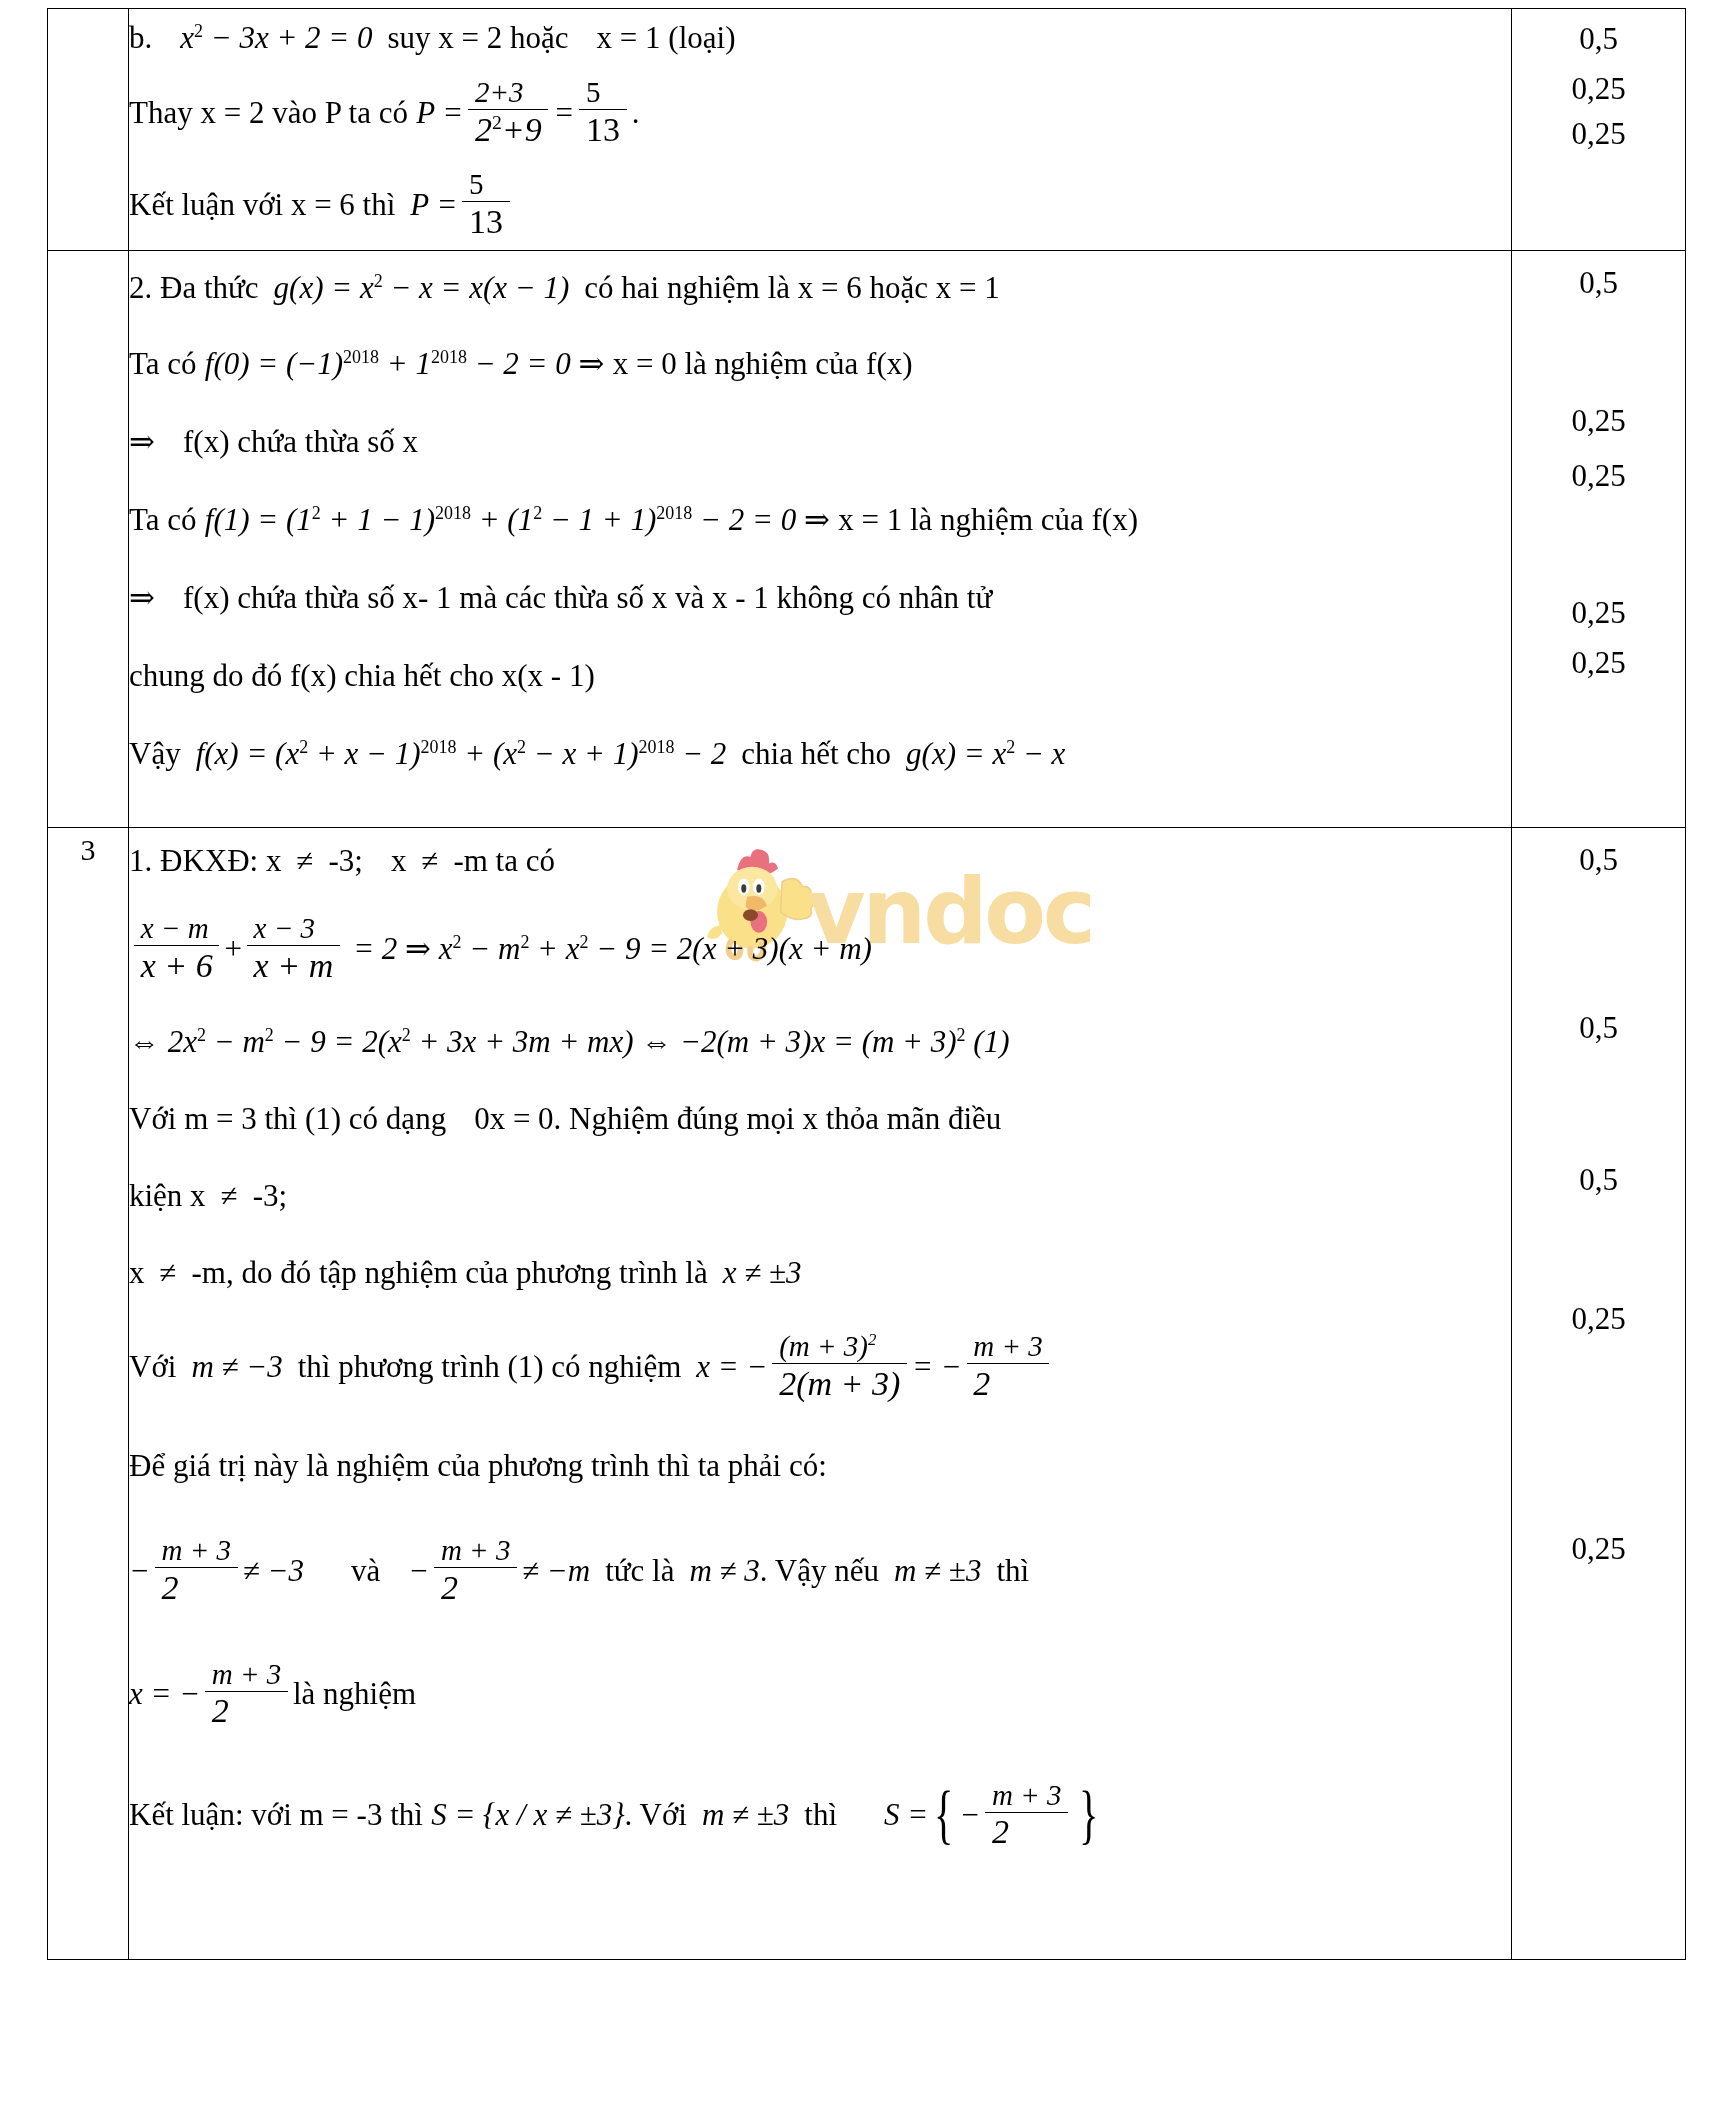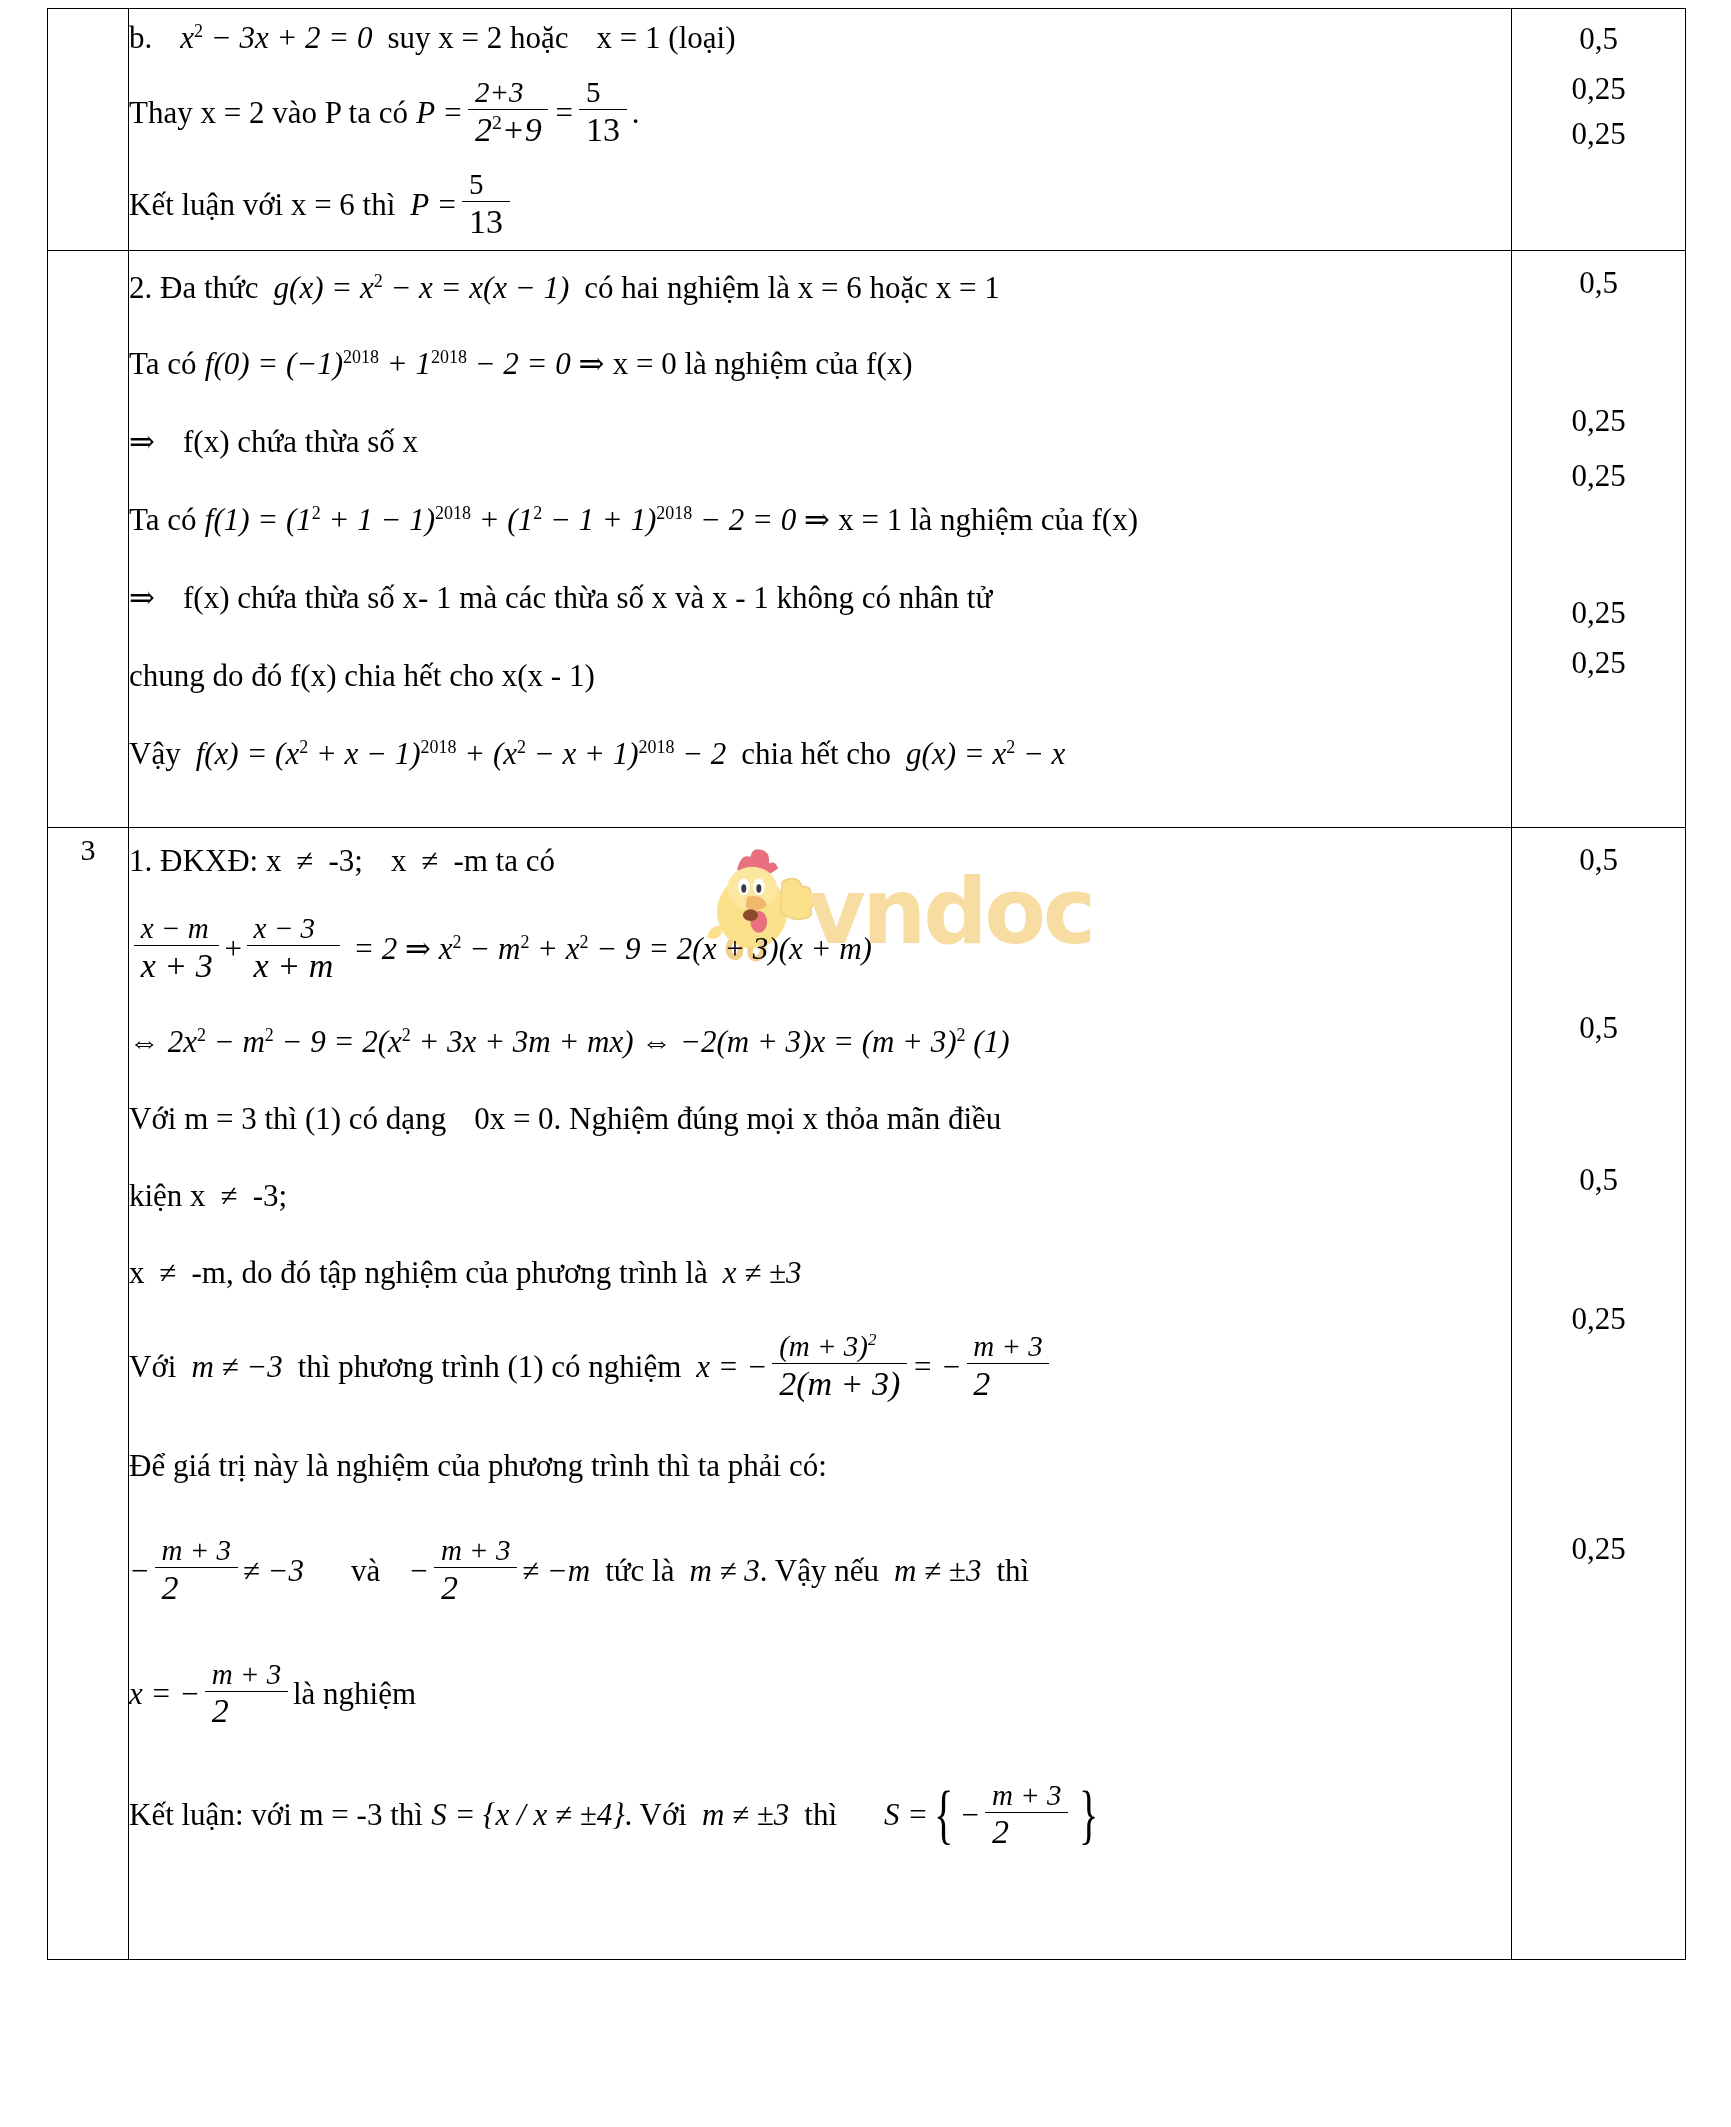--- a/index.html
+++ b/index.html
@@ -339,21 +339,21 @@
               <span class="mathup">x</span>
               <span class="sp sp-s"></span>
               <span class="mathup">≠</span>
               <span class="sp sp-s"></span>
               <span class="mathup">-m ta có</span>
             </div>
 
             <div class="line" style="height:110px">
               <span class="frac">
                 <span class="num">x − m</span>
-                <span class="den">x + 3</span>
+                <span class="den">x + 6</span>
               </span>
               <span class="mathup">+</span>
               <span class="frac">
                 <span class="num">x − 3</span>
                 <span class="den">x + m</span>
               </span>
               <span class="sp sp-xs"></span>
               <span class="mathit">= 2 ⇒ x<sup class="exp">2</sup> − m<sup class="exp">2</sup> + x<sup class="exp">2</sup> − 9 = 2(x + 3)(x + m)</span>
             </div>
 
@@ -440,21 +440,21 @@
               <span class="frac">
                 <span class="num">m + 3</span>
                 <span class="den">2</span>
               </span>
               <span class="mathup">là nghiệm</span>
             </div>
 
             <div class="line" style="height:117px">
               <span class="mathup">Kết luận: với m = -3 thì</span>
               <span class="sp sp-xs"></span>
-              <span class="mathit">S = {x / x ≠ ±4}</span>
+              <span class="mathit">S = {x / x ≠ ±3}</span>
               <span class="mathup">. Với</span>
               <span class="sp sp-s"></span>
               <span class="mathit">m ≠ ±3</span>
               <span class="sp sp-s"></span>
               <span class="mathup">thì</span>
               <span class="sp sp-l"></span>
               <span class="mathit">S =</span>
               <span class="bigbrace">{</span>
               <span class="mathit">−</span>
               <span class="frac">

